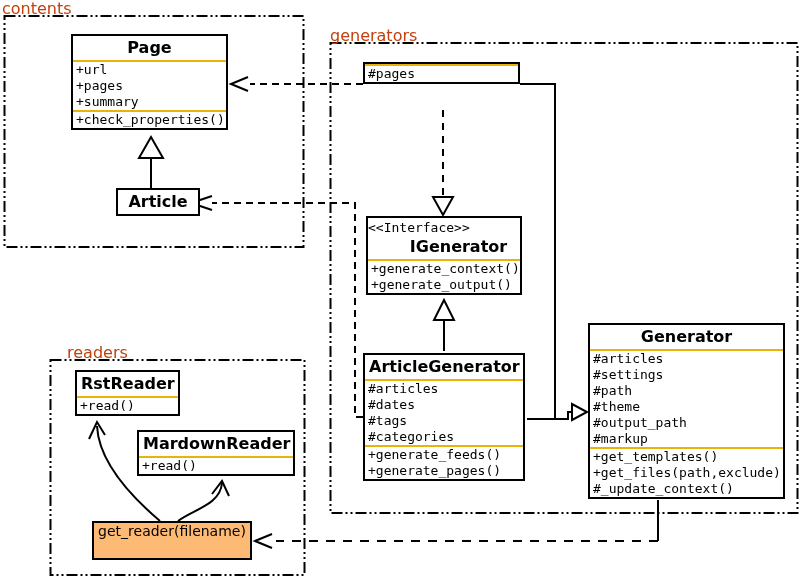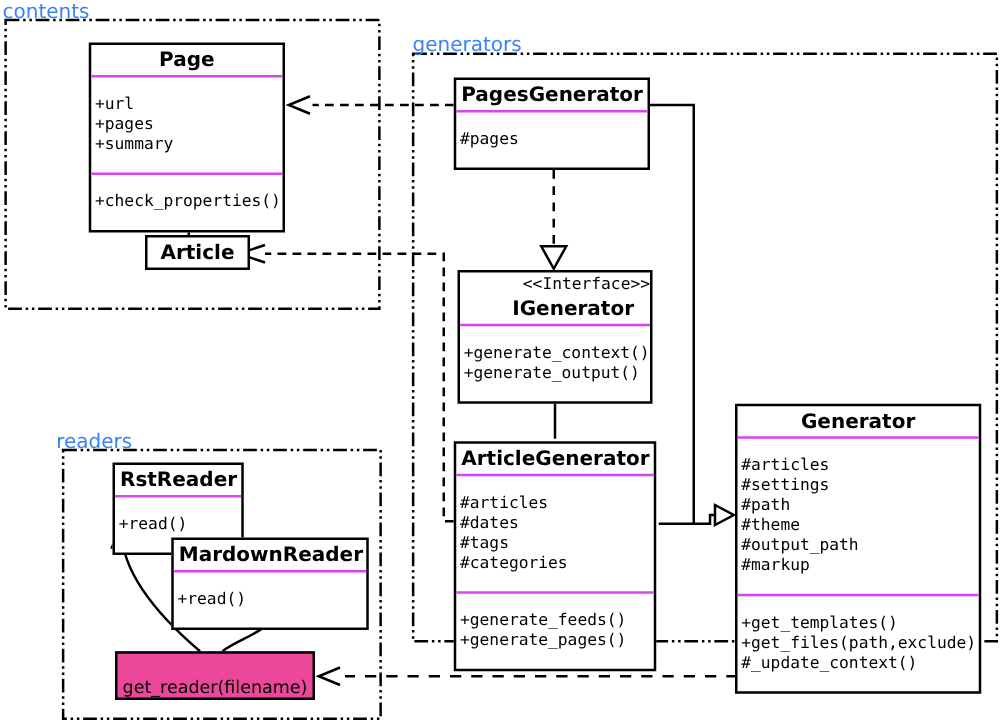--- a/index.html
+++ b/index.html
@@ -8,61 +8,60 @@
     width:803px;height:579px;
     background:#ffffff;
     font-family:"DejaVu Sans", sans-serif;
     color:#000;
     overflow:hidden;
   }
   .stage svg{position:absolute;left:0;top:0;}
   .pkg-label{
     position:absolute;
     font:16px "DejaVu Sans", sans-serif;
-    color:#3b82f6;
+    color:#c2410c;
     background:transparent;
     white-space:nowrap;
     line-height:16px;
   }
   .cls{
     position:absolute;
     border:2px solid #000;
     background:#fff;
     box-sizing:border-box;
   }
   .cls-title{
     font:bold 16px "DejaVu Sans", sans-serif;
     line-height:22px;
     padding:1px 4px;
     text-align:center;
     white-space:nowrap;
   }
   .cls-sec{
-    border-top:2px solid #d946ef;
-    padding:14px 3px;
+    border-top:2px solid #eab308;
+    padding:0 3px;
   }
   .mono-row{
     font:13px "DejaVu Sans Mono", monospace;
     line-height:16px;
     white-space:nowrap;
   }
   .stereo{
     font:13px "DejaVu Sans Mono", monospace;
     line-height:16px;
-    text-align:right;
+    text-align:left;
     padding-top:2px;
     white-space:nowrap;
-    padding-left:24px;
   }
   .plain-box{
     position:absolute;
     border:2px solid #000;
-    background:#ec4899;
+    background:#fdba74;
     box-sizing:border-box;
-    display:flex;align-items:flex-end;justify-content:center;
+    display:flex;align-items:flex-start;justify-content:center;
     font:14px "DejaVu Sans", sans-serif;
     white-space:nowrap;
   }
 </style>
 </head>
 <body>
 
 <div class="stage">
 
   <svg width="803" height="579" viewBox="0 0 803 579">
@@ -114,40 +113,39 @@
     </g>
 
     <g>
       <path d="M 178,521 C 194,509 220,505 222,483" fill="none" stroke="#000" stroke-width="2"></path>
       <polyline points="212,494 222,481 229,496" fill="none" stroke="#000" stroke-width="2"></polyline>
     </g>
   </svg>
 
   <div class="pkg-label" style="left:2px;top:1px;">contents</div>
   <div class="pkg-label" style="left:330px;top:28px;">generators</div>
-  <div class="pkg-label" style="left:45px;top:345px;text-align:center;">readers</div>
+  <div class="pkg-label" style="left:67px;top:345px;text-align:center;">readers</div>
 
   <div class="cls" style="left:71px;top:34px;width:157px;">
     <div class="cls-title">Page</div>
     <div class="cls-sec">
       <div class="mono-row">+url</div>
       <div class="mono-row">+pages</div>
       <div class="mono-row">+summary</div>
     </div>
     <div class="cls-sec">
       <div class="mono-row">+check_properties()</div>
     </div>
   </div>
 
   <div class="cls" style="left:116px;top:188px;width:84px;">
     <div class="cls-title">Article</div>
   </div>
 
   <div class="cls" style="left:363px;top:62px;width:157px;">
-    <div class="cls-title">PagesGenerator</div>
     <div class="cls-sec">
       <div class="mono-row">#pages</div>
     </div>
   </div>
 
   <div class="cls" style="left:366px;top:216px;width:156px;">
     <div class="stereo">&lt;&lt;Interface&gt;&gt;</div>
     <div class="cls-title" style="padding-top:0;margin-left:29px;">IGenerator</div>
     <div class="cls-sec">
       <div class="mono-row">+generate_context()</div>
@@ -179,21 +177,21 @@
       <div class="mono-row">#output_path</div>
       <div class="mono-row">#markup</div>
     </div>
     <div class="cls-sec">
       <div class="mono-row">+get_templates()</div>
       <div class="mono-row">+get_files(path,exclude)</div>
       <div class="mono-row">#_update_context()</div>
     </div>
   </div>
 
-  <div class="cls" style="left:90px;top:370px;width:105px;">
+  <div class="cls" style="left:75px;top:370px;width:105px;">
     <div class="cls-title">RstReader</div>
     <div class="cls-sec">
       <div class="mono-row">+read()</div>
     </div>
   </div>
 
   <div class="cls" style="left:137px;top:430px;width:158px;">
     <div class="cls-title">MardownReader</div>
     <div class="cls-sec">
       <div class="mono-row">+read()</div>

